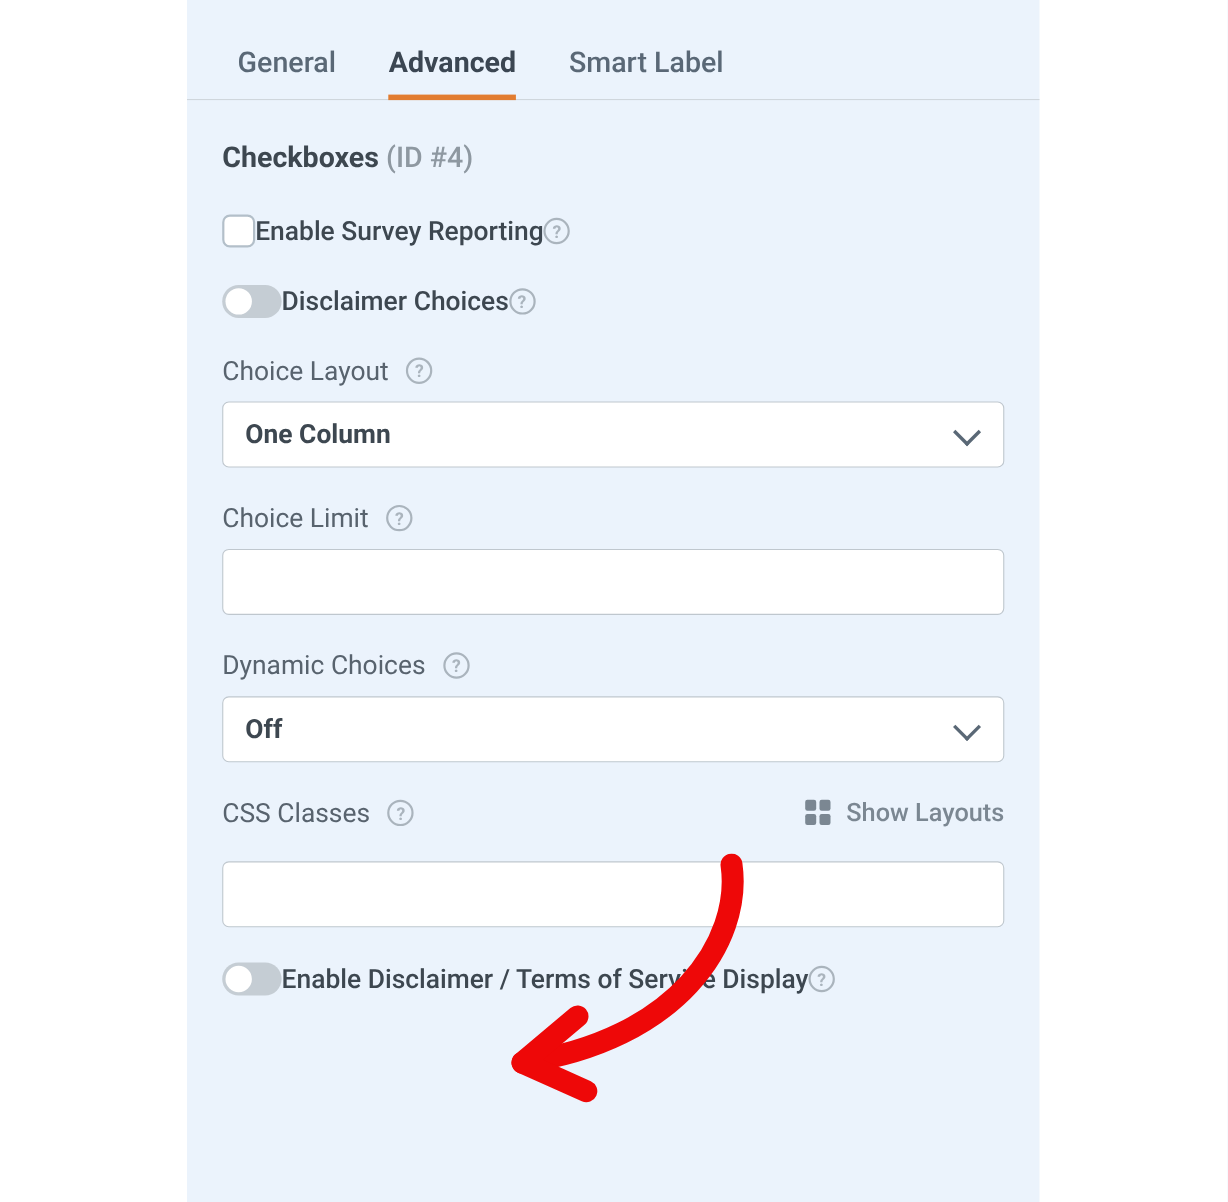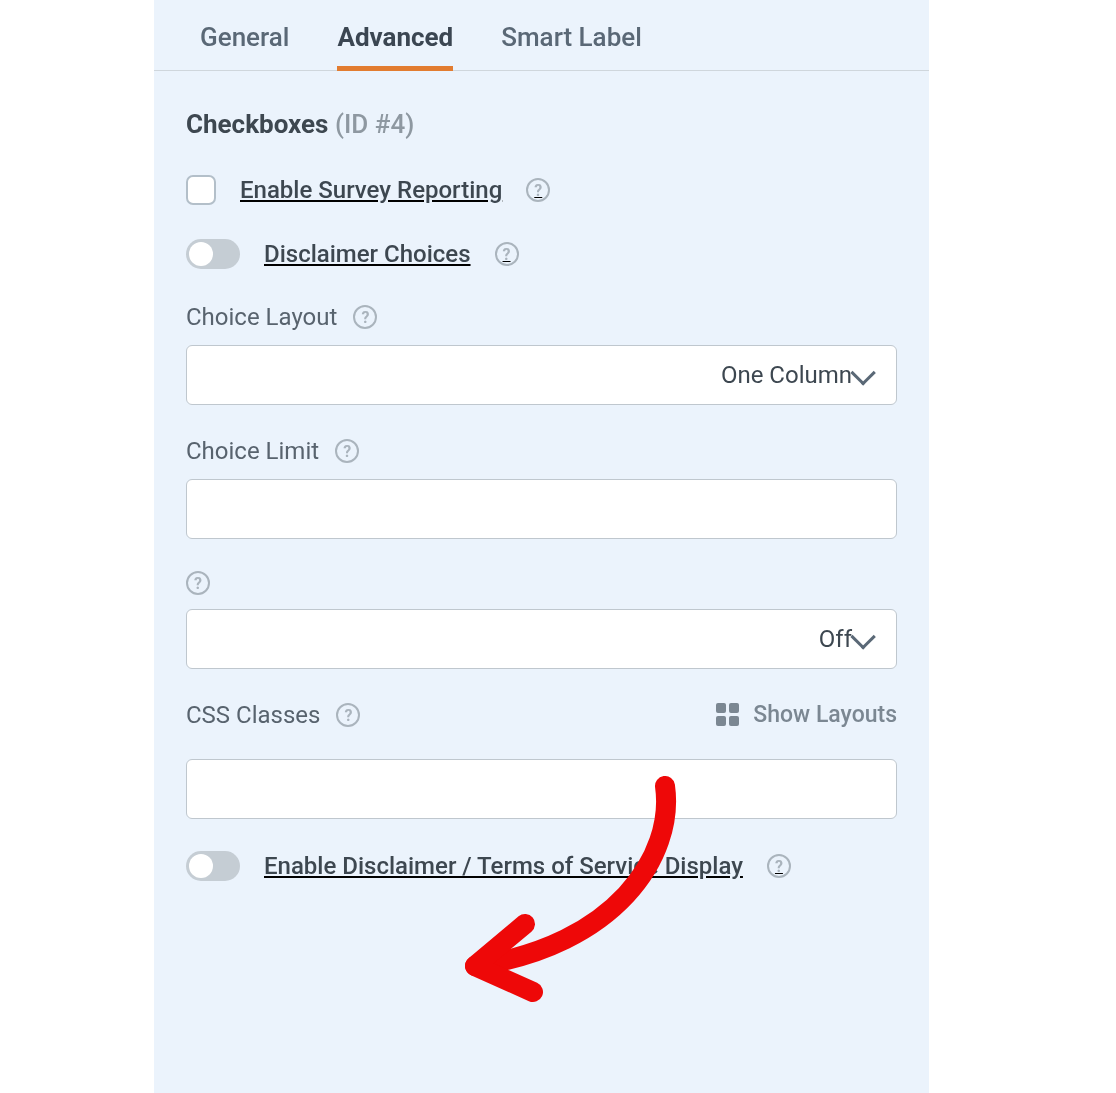--- a/index.html
+++ b/index.html
@@ -5,26 +5,26 @@
   * { box-sizing: border-box; margin: 0; padding: 0; }
   body {
     font-family: -apple-system, BlinkMacSystemFont, "Segoe UI", Roboto, Helvetica, Arial, sans-serif;
     background: #fff;
     width: 1116px;
     height: 1093px;
     position: relative;
   }
   .panel {
     position: absolute;
-    left: 154px;
+    left: 170px;
     top: 0;
     width: 775px;
     height: 1093px;
     background: #ebf3fc;
-    padding-top: 8px;
+    padding-top: 28px;
   }
 
   
   .tabs {
     display: flex;
     border-bottom: 1px solid #cfd6dc;
     padding-left: 46px;
     gap: 48px;
     align-items: flex-end;
   }
@@ -57,23 +57,21 @@
     margin-bottom: 36px;
   }
   .section-title .muted {
     color: #8e98a1;
     font-weight: 500;
   }
 
   .row {
     display: flex;
     align-items: center;
-    gap: 24px;
     margin-bottom: 34px;
-    text-decoration: underline;
   }
   .row-label {
     font-size: 24px;
     color: #3d4750;
     font-weight: 500;
   }
 
   
   .checkbox {
     width: 30px; height: 30px;
@@ -137,22 +135,23 @@
     width: 100%;
     height: 60px;
     border: 1px solid #bfc7ce;
     border-radius: 6px;
     background: #fff;
     font-size: 24px;
     color: #3d4750;
     padding: 0 20px;
     display: flex;
     align-items: center;
-    justify-content: flex-end;
-    cursor: pointer;
+    justify-content: space-between;
+    cursor: pointer;
+    font-weight: bold;
   }
   .text-input { cursor: text; }
   .chevron {
     width: 18px; height: 18px;
     border-right: 3px solid #5a6876;
     border-bottom: 3px solid #5a6876;
     transform: rotate(45deg) translateY(-3px);
     margin-right: 6px;
   }
 
@@ -235,20 +234,21 @@
         <span class="field-label">Choice Limit</span>
         <span class="help">?</span>
       </div>
       <div class="text-input">
         <span></span>
       </div>
     </div>
 
     <div class="field">
       <div class="field-label-row">
+        <span class="field-label">Dynamic Choices</span>
         <span class="help">?</span>
       </div>
       <div class="select">
         <span>Off</span>
         <span class="chevron"></span>
       </div>
     </div>
 
     <div class="field">
       <div class="css-row">

